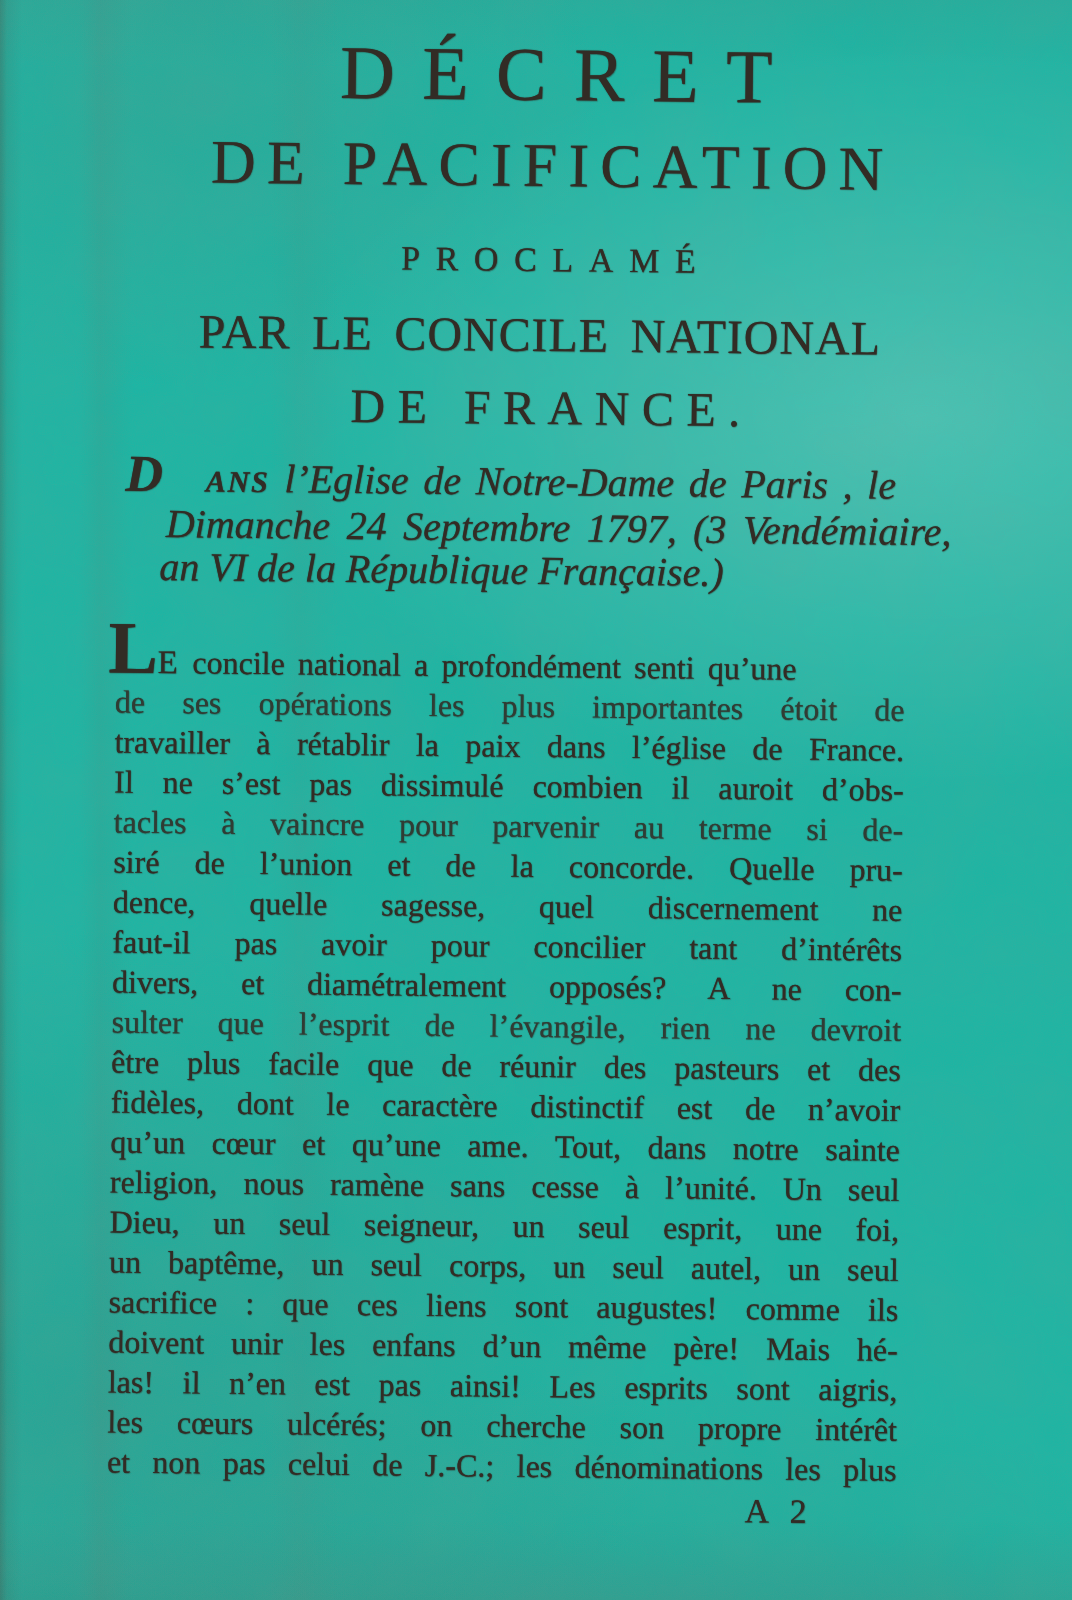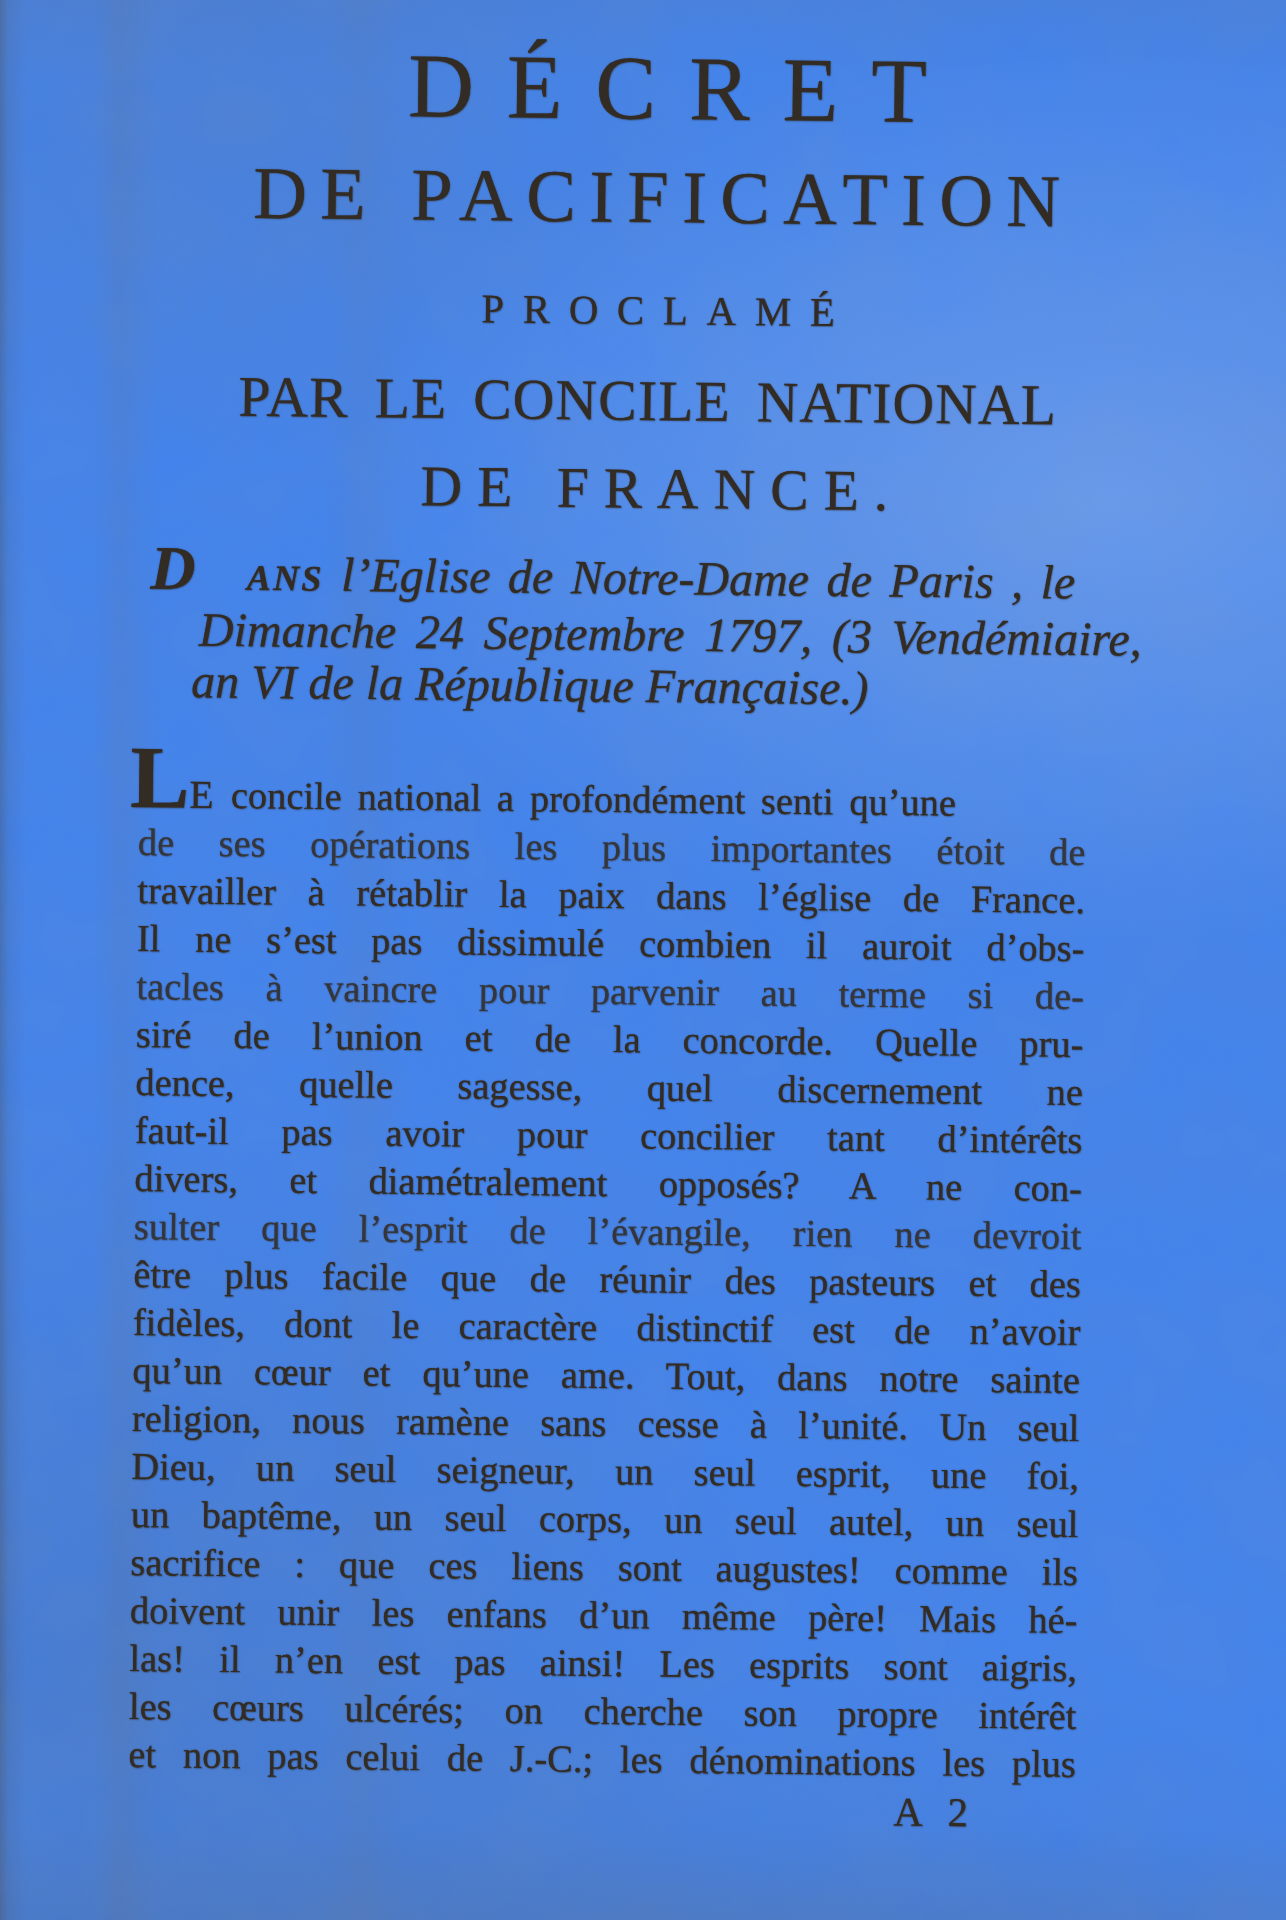--- a/index.html
+++ b/index.html
@@ -1,18 +1,18 @@
 <!DOCTYPE html>
 <html><head>
 <meta charset="utf-8">
 <style>
   html,body{margin:0;padding:0;background:#888;}
   .page{
     position:relative;width:1072px;height:1600px;overflow:hidden;
-    background:#3b82f6;
+    background:#14b8a6;
     font-family:"Liberation Serif","DejaVu Serif",serif;
   }
   
   .page::before{
     content:"";position:absolute;inset:0;z-index:1;pointer-events:none;
     background:
       linear-gradient(90deg, rgba(62,56,48,0.30) 0px, rgba(62,56,48,0.10) 7px, rgba(62,56,48,0.0) 22px),
       linear-gradient(90deg, rgba(0,0,0,0) 78px, rgba(108,100,90,0.10) 100px, rgba(0,0,0,0) 132px),
       linear-gradient(90deg, rgba(0,0,0,0) 270px, rgba(118,110,98,0.07) 300px, rgba(0,0,0,0) 340px),
       radial-gradient(ellipse 620px 420px at 16% 6%, rgba(110,102,90,0.13), rgba(0,0,0,0) 70%),

